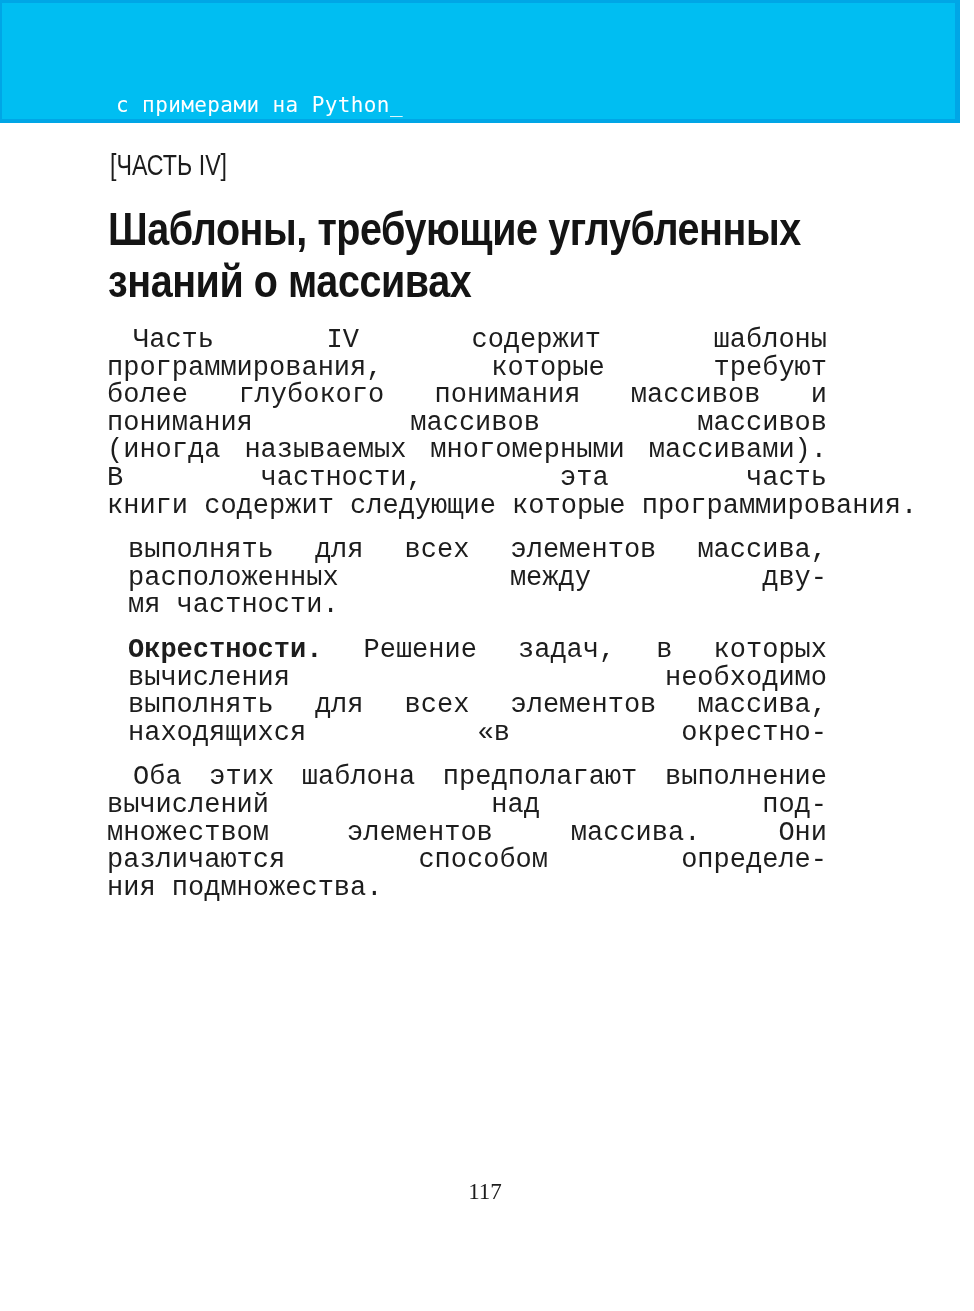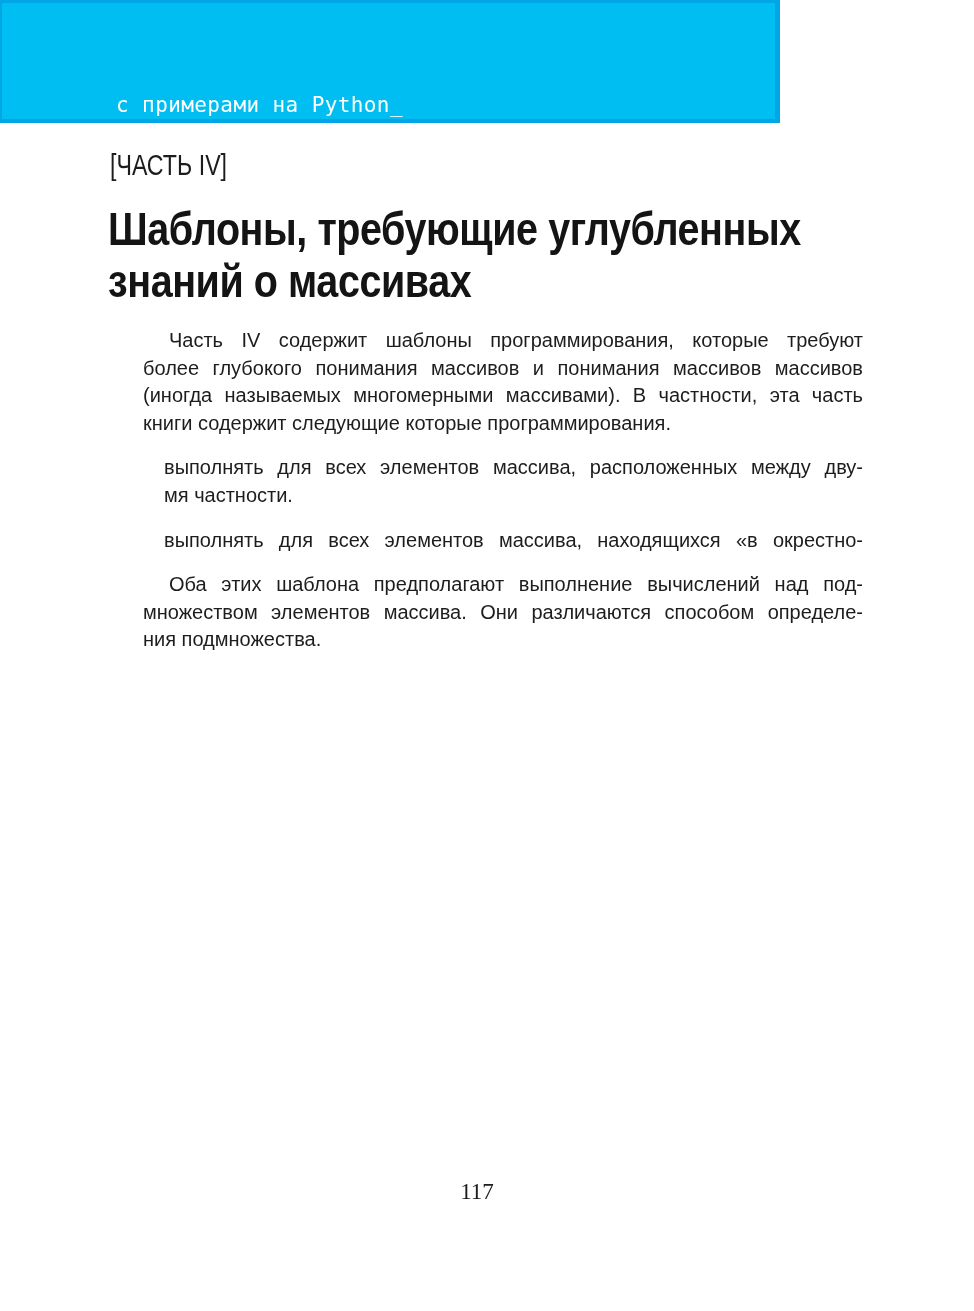--- a/index.html
+++ b/index.html
@@ -12,21 +12,21 @@
     height: 1311px;
     background: #ffffff;
     margin: 0 auto;
     overflow: hidden;
   }
 
   
   .band {
     position: absolute;
     top: 0; left: 0;
-    width: 780px;
+    width: 960px;
     height: 123px;
     background: #00a6e6;
   }
   .band-inner {
     position: absolute;
     left: 2px; top: 3px; right: 5px; bottom: 4px;
     background: #00bef2;
   }
   .band-text {
     position: absolute;
@@ -66,42 +66,41 @@
     transform-origin: left top;
     white-space: nowrap;
   }
 
   
   .body-text {
     position: absolute;
     left: 107px;
     top: 327px;
     width: 720px;
-    font-family: Liberation Sans, sans-serif;
-    font-size: 20px;
+    font-family: Liberation Mono, monospace;
+    font-size: 27px;
     line-height: 27.6px;
     color: #1d1d1d;
-    margin-left: 36px;
   }
   .para + .para { margin-top: 17px; }
   .para.definition { margin-left: 21px; }
   .tline { white-space: nowrap; }
   .tline.just {
     white-space: normal;
     text-align: justify;
     text-align-last: justify;
   }
   .tline.indent { text-indent: 26px; }
   .para b { font-weight: 700; }
 
   
   .page-number {
     position: absolute;
     top: 1179px;
-    left: 3px;
+    left: 11px;
     width: 948px;
     text-align: center;
     font-family: "Liberation Serif", serif;
     font-size: 23px;
     color: #1d1d1d;
   }
 </style>
 </head>
 <body>
 
@@ -124,20 +123,21 @@
         <div class="tline just indent">Часть IV содержит шаблоны программирования, которые требуют</div>
         <div class="tline just">более глубокого понимания массивов и понимания массивов массивов</div>
         <div class="tline just">(иногда называемых многомерными массивами). В частности, эта часть</div>
         <div class="tline">книги содержит следующие которые программирования.</div>
       </div>
       <div class="para definition">
         <div class="tline just">выполнять для всех элементов массива, расположенных между дву-</div>
         <div class="tline">мя частности.</div>
       </div>
       <div class="para definition">
+        <div class="tline just"><b>Окрестности.</b> Решение задач, в которых вычисления необходимо</div>
         <div class="tline just">выполнять для всех элементов массива, находящихся «в окрестно-</div>
       </div>
       <div class="para body">
         <div class="tline just indent">Оба этих шаблона предполагают выполнение вычислений над под-</div>
         <div class="tline just">множеством элементов массива. Они различаются способом определе-</div>
         <div class="tline">ния подмножества.</div>
       </div>
     </div>
 
   <div class="page-number">117</div>

